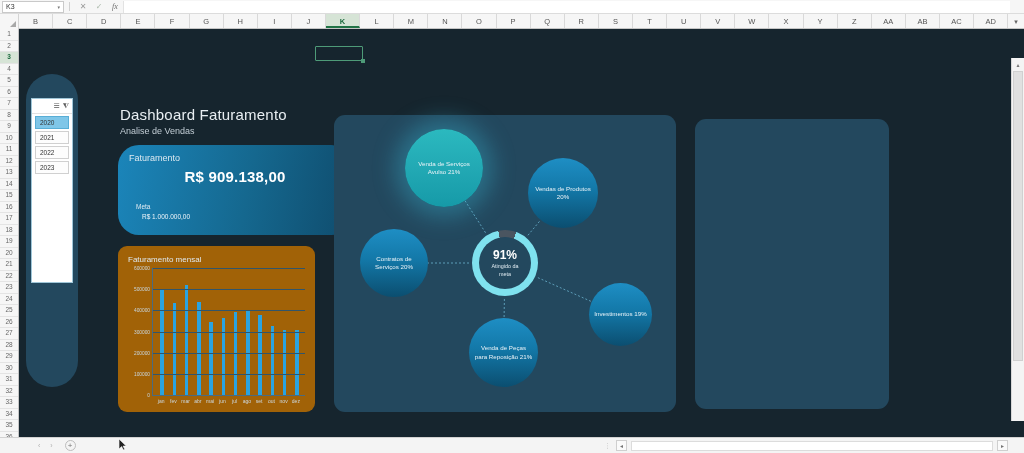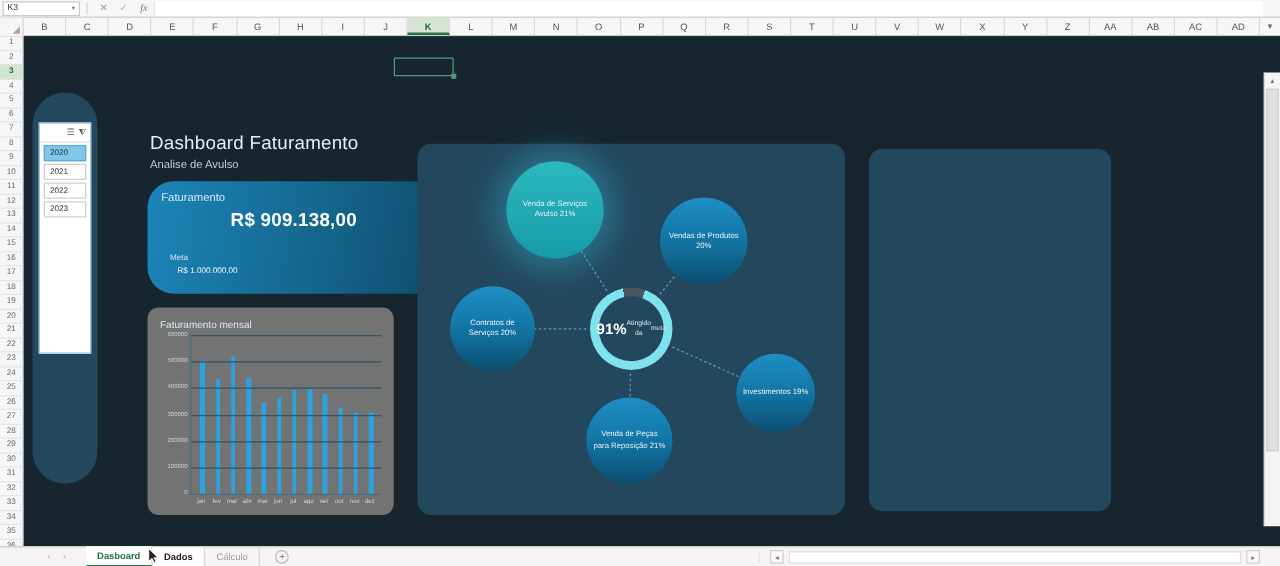--- a/index.html
+++ b/index.html
@@ -117,21 +117,21 @@
     padding: 8px 11px;
   }
   .kpi-label { font-size: 9px; color: #dbe8f0; }
   .kpi-value { font-size: 15px; color: #ffffff; font-weight: bold; margin-top: 5px; letter-spacing: .2px; text-align: center; }
   .kpi-meta-label { font-size: 6.5px; color: #dfeaf2; margin-top: 18px; margin-left: 7px; }
   .kpi-meta-value { font-size: 6.5px; color: #eef5fa; margin-top: 3px; margin-left: 13px; }
 
   .chart-card {
     position: absolute; left: 99px; top: 217px;
     width: 197px; height: 166px; border-radius: 9px;
-    background: #737373; padding: 9px 10px;
+    background: #a16207; padding: 9px 10px;
   }
   .chart-title { font-size: 8px; color: #dfe8ee; margin-bottom: 4px; }
   .plot {
     position: relative; height: 128px; margin-left: 24px; margin-top: 2px;
     border-left: 1px solid #4a6b80; border-bottom: 1px solid #4a6b80;
   }
   .ytick {
     position: absolute; right: 100%; margin-right: 3px;
     font-size: 4.8px; color: #c9d6de; transform: translateY(-50%);
     white-space: nowrap;
@@ -166,21 +166,21 @@
   }
   .donut {
     position: absolute; width: 66px; height: 66px; border-radius: 50%;
     display: flex; flex-direction: column; align-items: center; justify-content: center;
     background:
       conic-gradient(from 20deg, #7fe2ef 0deg 328deg, #4a5560 328deg 360deg);
   }
   .donut-inner {
     position: absolute; left: 7px; top: 7px; width: 52px; height: 52px;
     border-radius: 50%; background: #23485e;
-    display: flex; flex-direction: row; align-items: center; justify-content: center;
+    display: flex; flex-direction: column; align-items: center; justify-content: center;
   }
   .donut-pct { font-size: 12px; font-weight: bold; color: #ffffff; }
   .donut-cap { font-size: 5.4px; color: #dfeaf1; line-height: 1.3; text-align: center; margin-top: 1px; }
 
   
   .sheet-bar {
     position: absolute; left: 0; bottom: 0; width: 1024px; height: 16px;
     background: #f4f4f4; border-top: 1px solid #d2d2d2;
     display: flex; align-items: center;
   }
@@ -314,21 +314,21 @@
             <div class="slicer-item active">2020</div>
             <div class="slicer-item">2021</div>
             <div class="slicer-item">2022</div>
             <div class="slicer-item">2023</div>
           </div>
       </div>
     </div>
 
     <div class="title-block">
       <div class="dash-title">Dashboard Faturamento</div>
-      <div class="dash-sub">Analise de Avulso</div>
+      <div class="dash-sub">Analise de Vendas</div>
     </div>
 
     <div class="kpi-card">
       <div class="kpi-label">Faturamento</div>
       <div class="kpi-value">R$ 909.138,00</div>
       <div class="kpi-meta-label">Meta</div>
       <div class="kpi-meta-value">R$ 1.000.000,00</div>
     </div>
 
     <div class="chart-card">
@@ -457,25 +457,20 @@
     <div class="vs-btn">▴</div>
     <div class="vs-thumb"></div>
   </div>
 </div>
 
 <div class="sheet-bar">
   <div class="nav-arrows">
     <span>‹</span>
     <span>›</span>
   </div>
-  <div class="tabs" id="tabs">
-      <div class="tab active">Dasboard</div>
-      <div class="tab hover">Dados</div>
-      <div class="tab muted">Cálculo</div>
-    </div>
   <div class="add-sheet">+</div>
   <div class="hscroll">
     <span class="hs-dots">⋮</span>
     <div class="hs-btn">◂</div>
     <div class="hs-track"></div>
     <div class="hs-btn">▸</div>
   </div>
   <svg class="cursor" viewBox="0 0 8 12">
     <polygon points="0,0 0,10 2.6,7.6 4.4,11 5.8,10.3 4.1,7.1 7.2,7" fill="#222" stroke="#fff" stroke-width=".6"></polygon>
   </svg>

